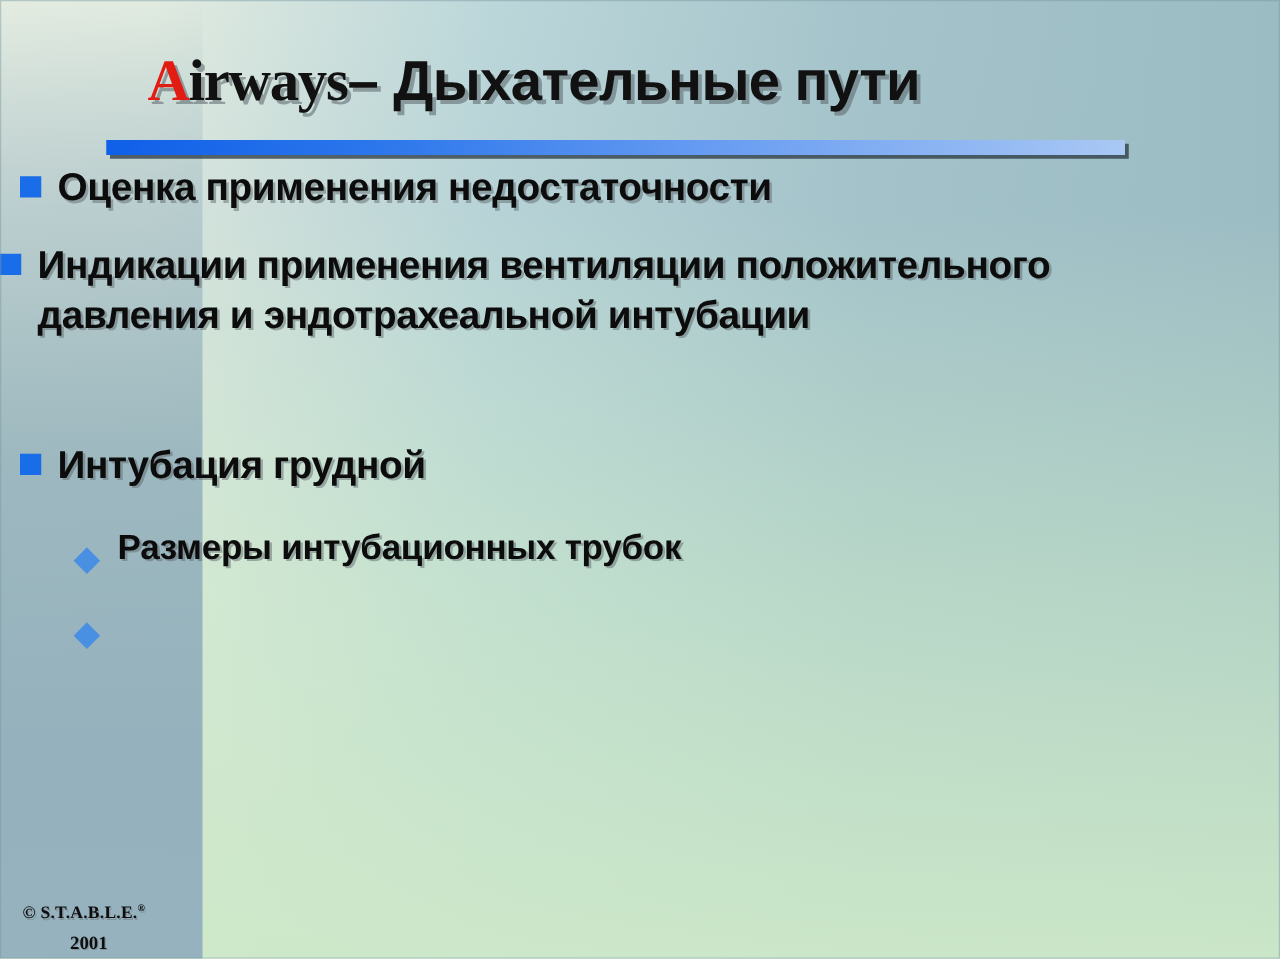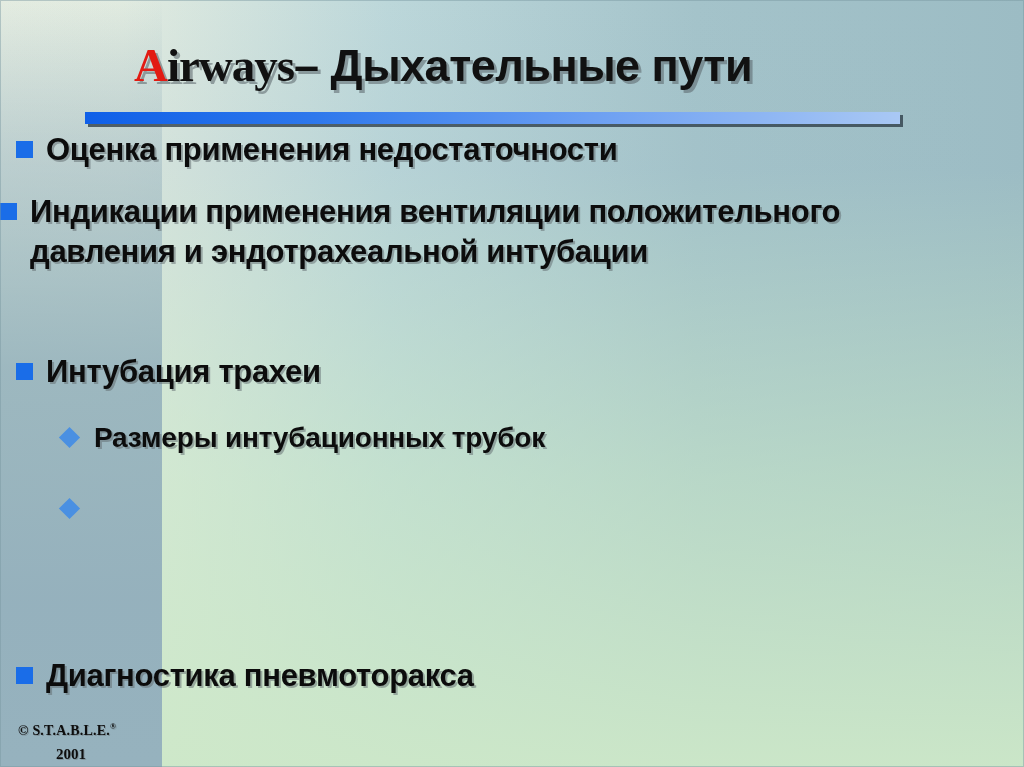--- a/index.html
+++ b/index.html
@@ -50,21 +50,21 @@
   .frame {
     position: absolute;
     inset: 0;
     border: 1px solid rgba(120,150,160,0.45);
     pointer-events: none;
   }
 
   
   .title {
     position: absolute;
-    left: 16px;
+    left: 0;
     top: 38px;
     width: 854px;
     text-align: center;
     font-size: 45px;
     font-weight: bold;
     letter-spacing: -0.5px;
     color: #111111;
     text-shadow: 3px 3px 0 rgba(90,100,105,0.55);
     white-space: nowrap;
   }
@@ -139,21 +139,21 @@
   .btext.sub {
     font-size: 28px;
     line-height: 1.33;
     letter-spacing: -0.2px;
   }
 
   
   #row-0 { left: 16px; top: 6px;   width: 960px; }
   #row-1 { left: 0; top: 68px;  width: 930px; }
   #row-2 { left: 16px; top: 228px; width: 930px; }
-  #row-3 { left: 62px; top: 295px; width: 880px; }
+  #row-3 { left: 62px; top: 295px; width: 880px; align-items: flex-end; }
   #row-4 { left: 62px; top: 366px; width: 880px; }
   #row-5 { left: 62px; top: 437px; width: 800px; }
   #row-6 { left: 16px; top: 532px; width: 930px; }
 
   
   .copyright {
     position: absolute;
     left: 18px;
     top: 702px;
     width: 150px;
@@ -198,37 +198,33 @@
       <span class="btext">Оценка применения недостаточности</span>
     </div>
 
     <div class="bullet-row" id="row-1">
       <span class="marker-square"></span>
       <span class="btext">Индикации применения вентиляции положительного давления и эндотрахеальной интубации</span>
     </div>
 
     <div class="bullet-row" id="row-2">
       <span class="marker-square"></span>
-      <span class="btext">Интубация трахеи</span>
+      <span class="btext">Интубация грудной</span>
     </div>
 
     <div class="bullet-row" id="row-3">
       <span class="marker-diamond"></span>
       <span class="btext sub">Размеры интубационных трубок</span>
     </div>
 
     <div class="bullet-row" id="row-4">
       <span class="marker-diamond"></span>
     </div>
 
 
-    <div class="bullet-row" id="row-6">
-      <span class="marker-square"></span>
-      <span class="btext">Диагностика пневмоторакса</span>
-    </div>
 
   </div>
 
   <div class="copyright">
     <div class="line1"><span>©</span> <span>S.T.A.B.L.E.</span><span class="reg">®</span></div>
     <div class="line2">2001</div>
   </div>
 
   <div class="frame"></div>
 </div>

